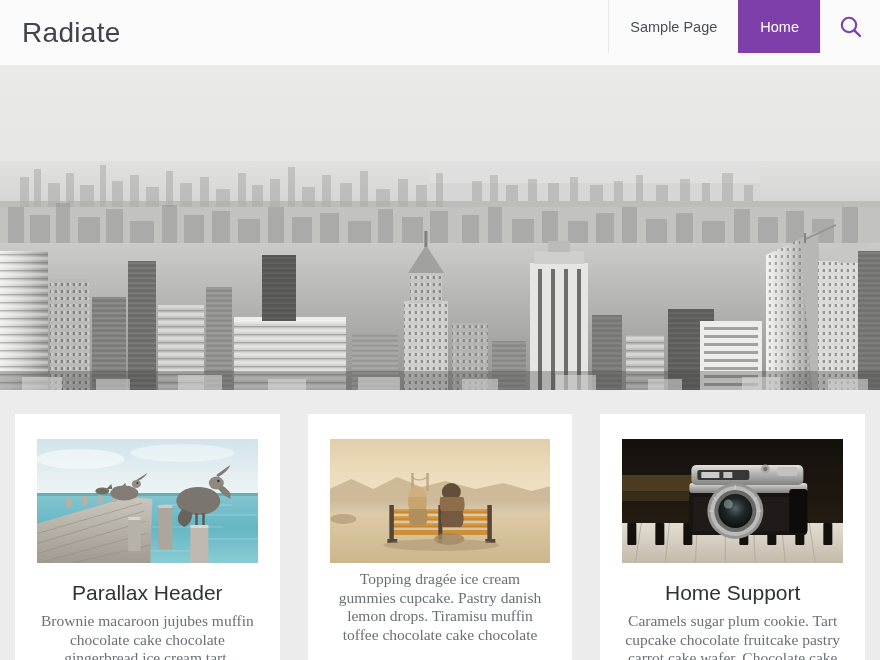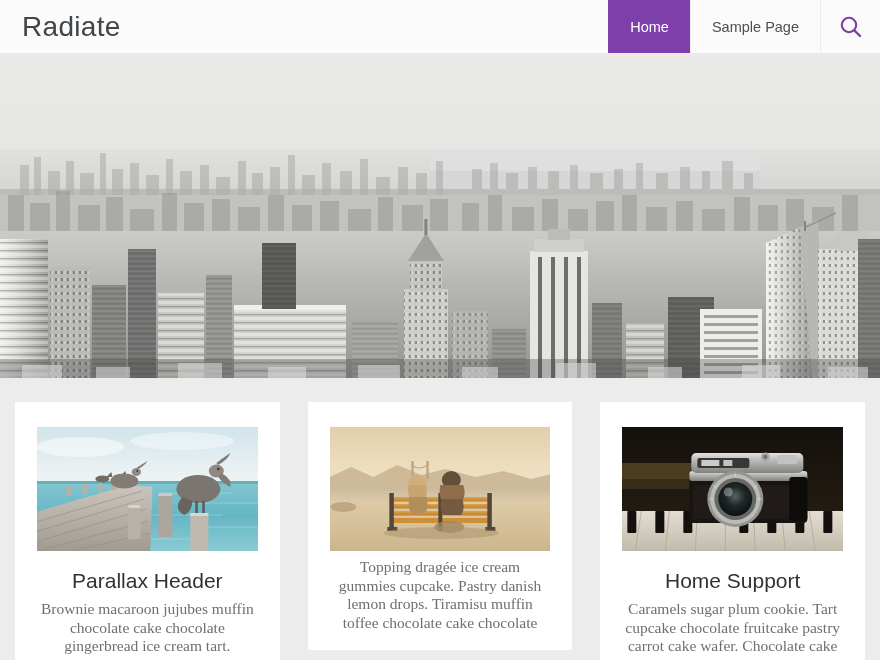--- a/index.html
+++ b/index.html
@@ -10,21 +10,21 @@
     height: 660px;
     overflow: hidden;
     background: #ffffff;
     font-family: "Liberation Sans", sans-serif;
   }
 
   
   .site-header {
     position: relative;
     width: 880px;
-    height: 53px;
+    height: 65px;
     background: #fbfbfb;
     display: flex;
     align-items: center;
     z-index: 20;
   }
 
   .site-title {
     font-size: 28px;
     font-weight: 400;
     color: #3f4548;
@@ -140,25 +140,25 @@
 </style>
 </head>
 <body>
 
 <header class="site-header">
 
   <div class="site-title">Radiate</div>
 
   <nav class="nav-wrap">
     <ul class="nav-menu">
+      <li class="nav-item">
+        <span>Sample Page</span>
+      </li>
       <li class="nav-item is-active">
         <span>Home</span>
-      </li>
-      <li class="nav-item">
-        <span>Sample Page</span>
       </li>
     </ul>
 
     <div class="search-cell">
       <svg class="search-glyph" width="26" height="26" viewBox="0 0 26 26">
         <circle cx="11" cy="11" r="7.2" fill="none" stroke="#7e3fab" stroke-width="2.1"></circle>
         <line x1="16.3" y1="16.3" x2="22" y2="22" stroke="#7e3fab" stroke-width="2.4" stroke-linecap="round"></line>
       </svg>
     </div>
   </nav>

